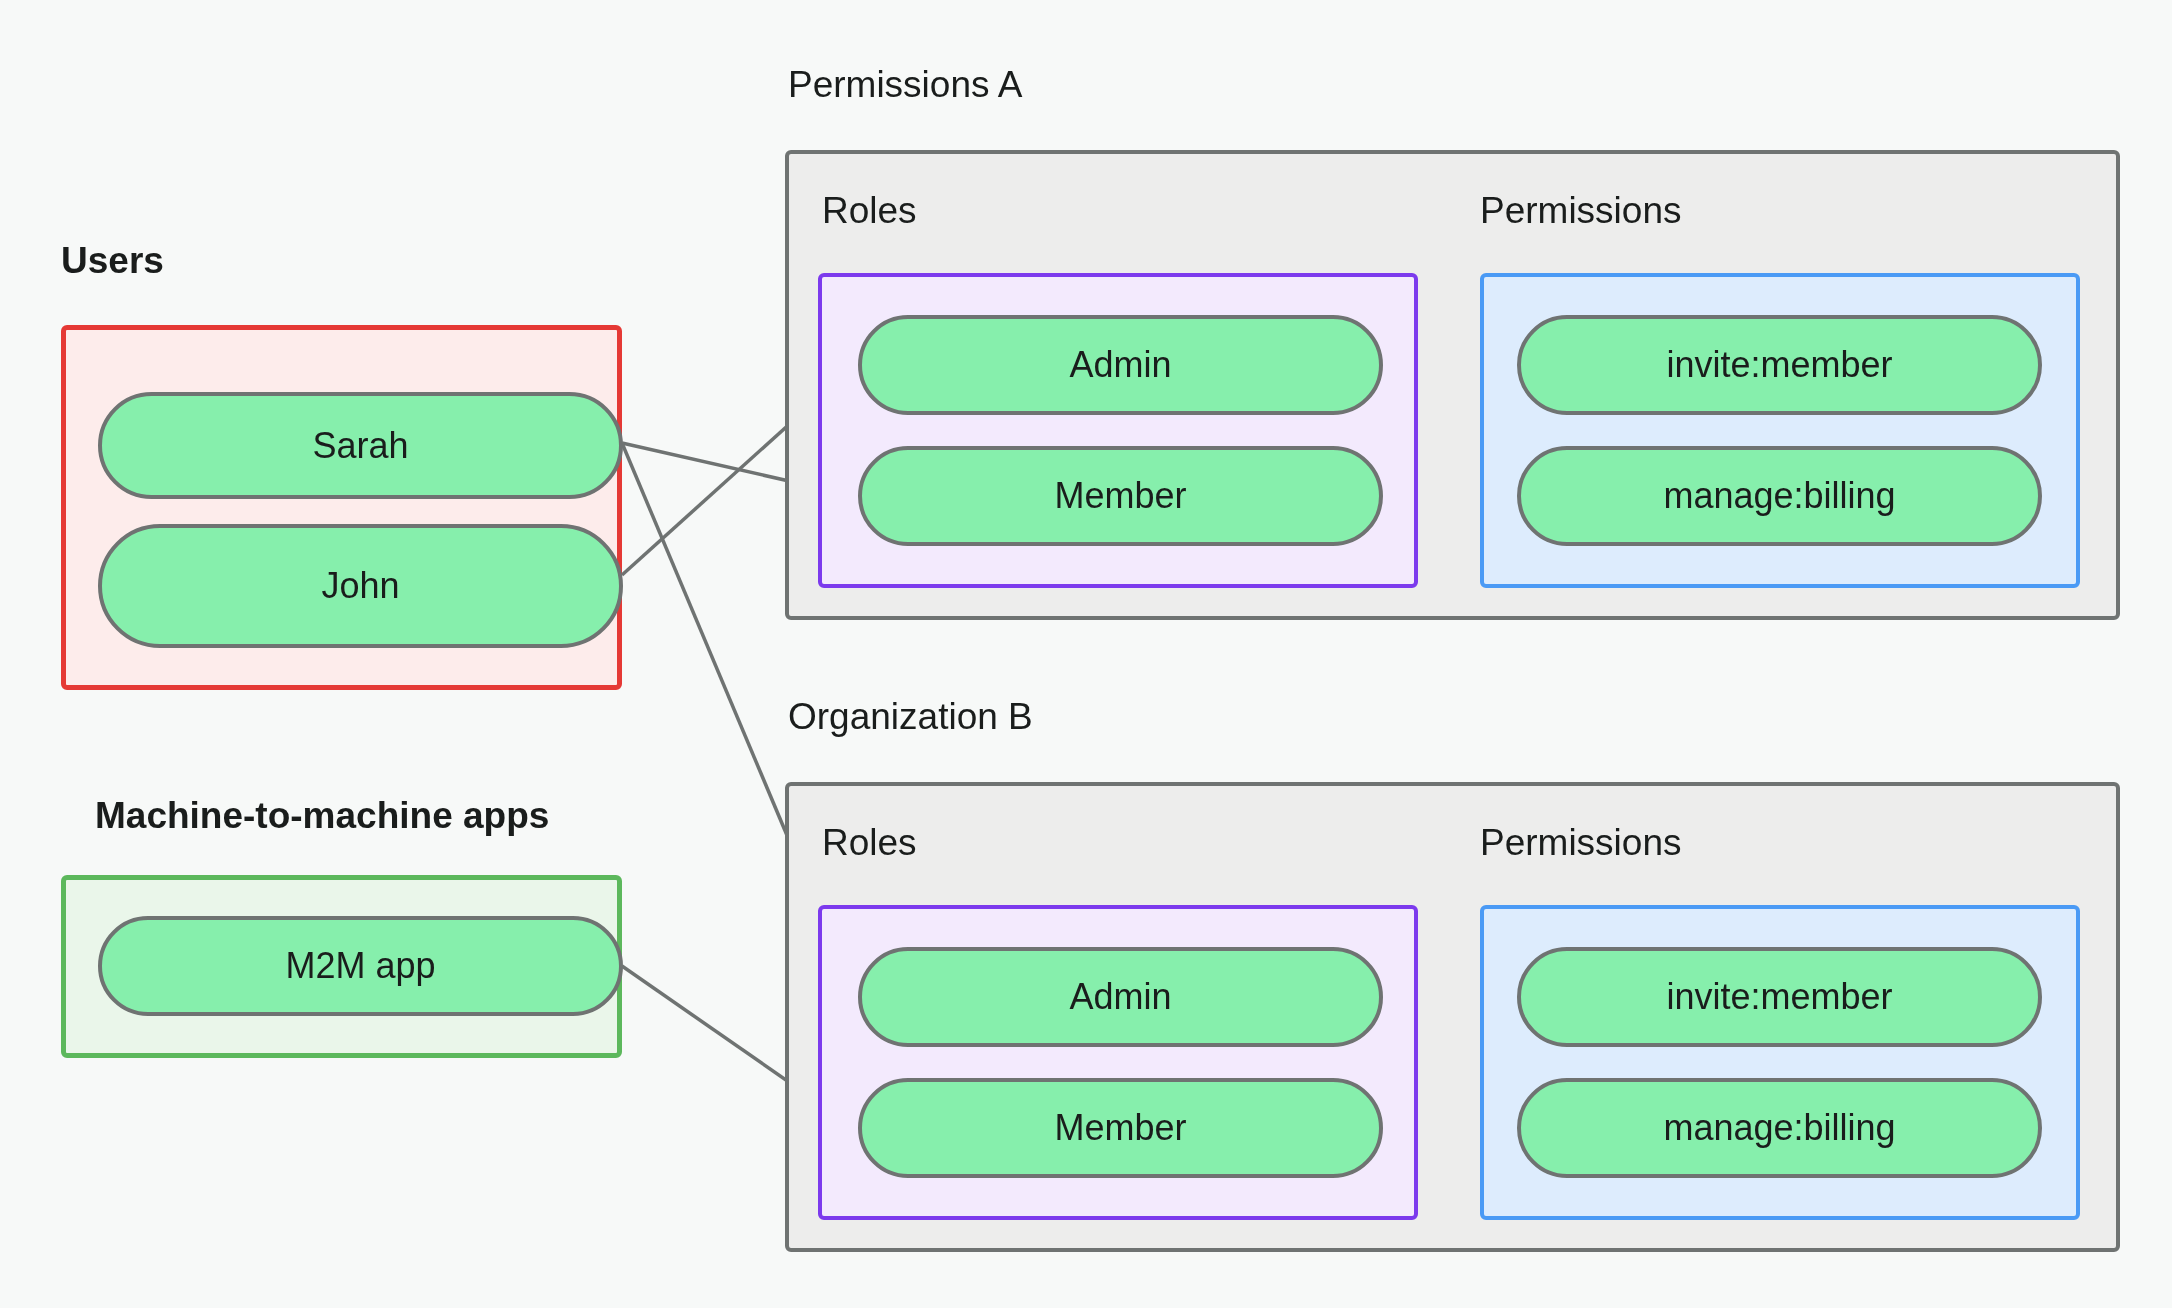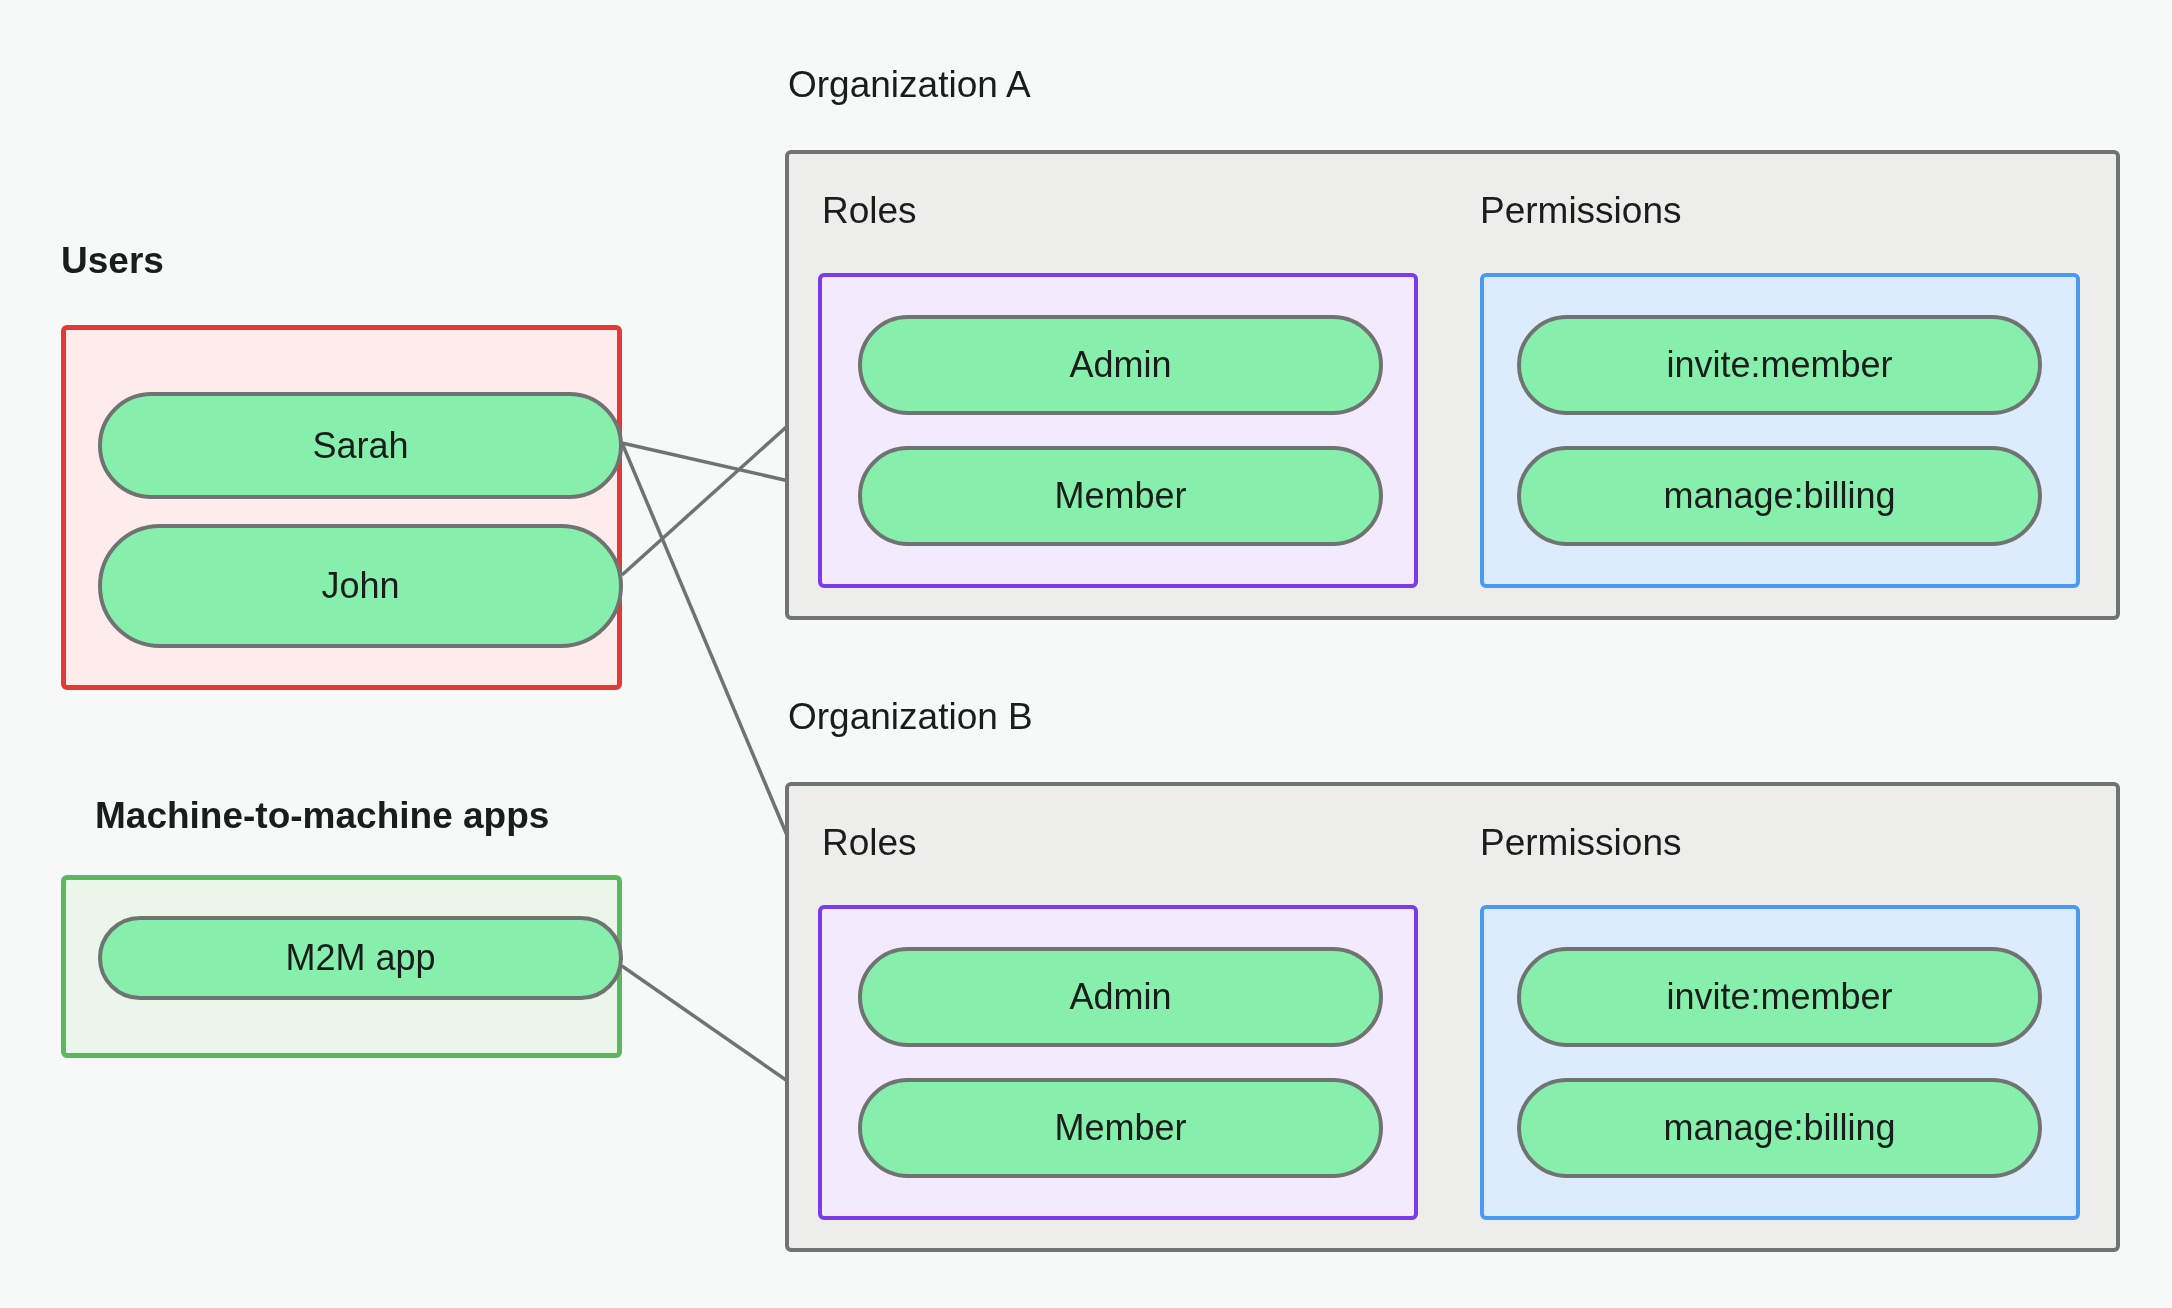--- a/index.html
+++ b/index.html
@@ -154,23 +154,23 @@
   <div class="box box-users" style="left:61px; top:325px; width:561px; height:365px;"></div>
 
   <div class="pill" style="left:98px; top:392px; width:525px; height:107px;">Sarah</div>
 
   <div class="pill" style="left:98px; top:524px; width:525px; height:124px;">John</div>
 
   <div class="group-title" style="left:61px; top:795px;margin-left:34px;">Machine-to-machine apps</div>
 
   <div class="box box-m2m" style="left:61px; top:875px; width:561px; height:183px;"></div>
 
-  <div class="pill" style="left:98px; top:916px; width:525px; height:84px;">M2M app</div>
-
-  <div class="org-title" style="left:788px; top:64px;">Organization A</div>
+  <div class="pill" style="left:98px; top:916px; width:525px; height:100px;">M2M app</div>
+
+  <div class="org-title" style="left:788px; top:64px;">Permissions A</div>
 
   <div class="box box-org" style="left:785px; top:150px; width:1335px; height:470px;"></div>
 
   <div class="section-label" style="left:822px; top:190px;">Roles</div>
 
   <div class="section-label" style="left:1480px; top:190px;">Permissions</div>
 
   <div class="box box-roles" style="left:818px; top:273px; width:600px; height:315px;"></div>
 
   <div class="box box-perms" style="left:1480px; top:273px; width:600px; height:315px;"></div>

